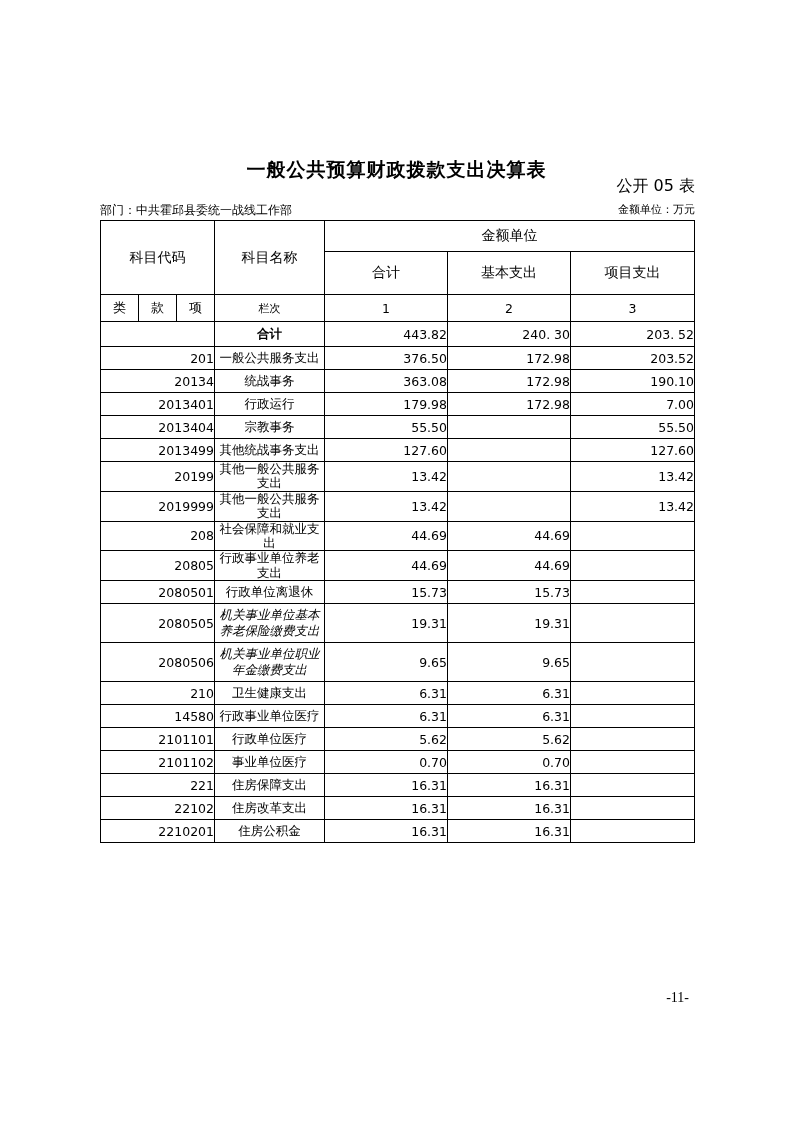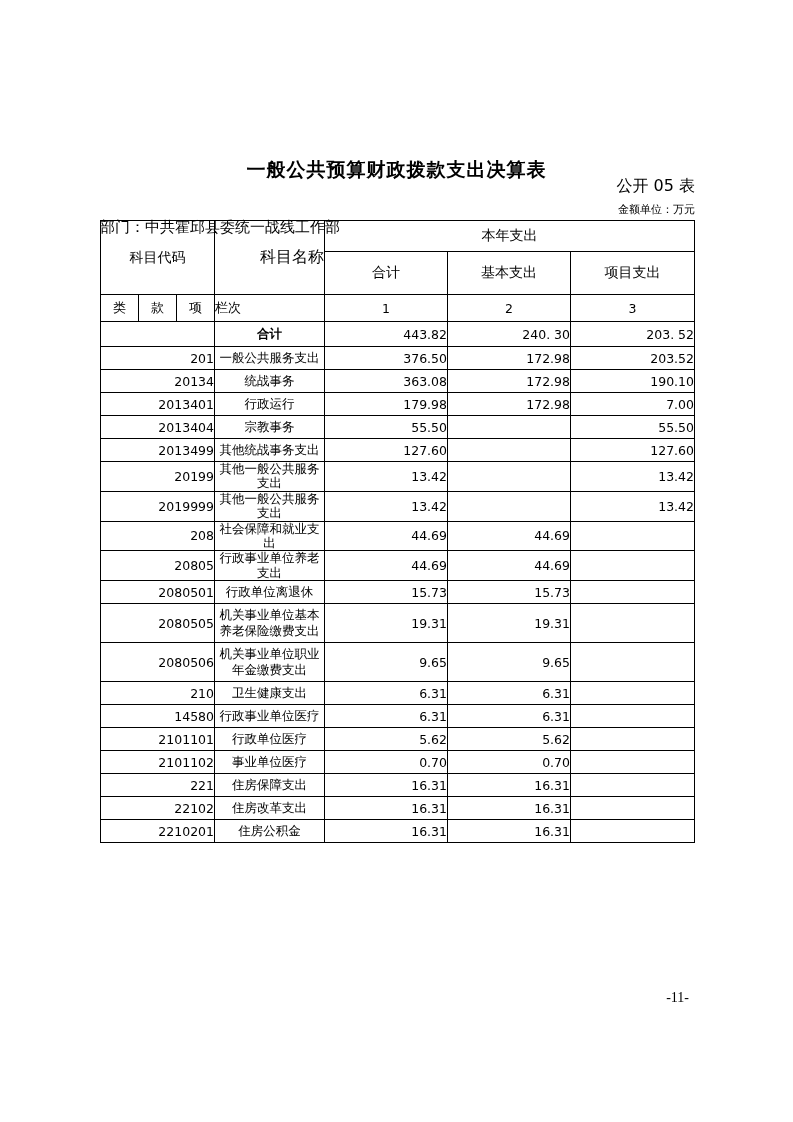--- a/index.html
+++ b/index.html
@@ -34,22 +34,21 @@
   .public-no {
     position: absolute;
     top: 176px;
     right: 98px;
     font-size: 16px;
   }
   .dept-line {
     position: absolute;
     top: 202px;
     left: 100px;
-    font-size: 15px;
-    margin-top: 16px;
+    font-size: 12px;
   }
   .unit-line {
     position: absolute;
     top: 202px;
     right: 98px;
     font-size: 11px;
   }
   table.main {
     position: absolute;
     top: 220px;
@@ -73,31 +72,31 @@
     height: 30px;
   }
   .c-code-hdr {
     height: 72px;
     text-align: center;
     font-size: 14px;
     font-family: Liberation Mono, monospace;
   }
   .c-name-hdr {
     height: 72px;
-    text-align: right;
-    font-size: 16px;
+    text-align: center;
+    font-size: 14px;
   }
   .sub-hdr {
     height: 26px;
     text-align: center;
     font-size: 13px;
   }
   .lan-ci {
-    text-align: left;
-    font-size: 13px;
+    text-align: center;
+    font-size: 11px;
     height: 24px;
   }
   .num-hdr {
     text-align: center;
     font-size: 12.5px;
     height: 24px;
   }
   .total-row td {
     height: 24px;
     font-weight: bold;
@@ -130,20 +129,21 @@
   }
   .pageno {
     position: absolute;
     top: 990px;
     right: 104px;
     font-size: 14px;
     font-family: Liberation Serif, serif;
   }
   .two-line {
     line-height: 1.25;
+    font-style: italic;
   }
 </style>
 </head>
 <body>
 
 <div class="page">
 
   <div class="title">一般公共预算财政拨款支出决算表</div>
   <div class="public-no">公开 05 表</div>
   <div class="dept-line">部门：中共霍邱县委统一战线工作部</div>
@@ -156,21 +156,21 @@
       <col style="width:38px">
       <col style="width:110px">
       <col style="width:123px">
       <col style="width:123px">
       <col style="width:124px">
     </colgroup>
     <tbody>
       <tr>
         <td colspan="3" rowspan="2" class="c-code-hdr">科目代码</td>
         <td rowspan="2" class="c-name-hdr">科目名称</td>
-        <td colspan="3" class="hdr-center hdr-tall">本年支出</td>
+        <td colspan="3" class="hdr-center hdr-tall">金额单位</td>
       </tr>
       <tr>
         <td class="hdr-center" style="height:42px">合计</td>
         <td class="hdr-center" style="height:42px">基本支出</td>
         <td class="hdr-center" style="height:42px">项目支出</td>
       </tr>
       <tr>
         <td class="sub-hdr">类</td>
         <td class="sub-hdr">款</td>
         <td class="sub-hdr">项</td>

